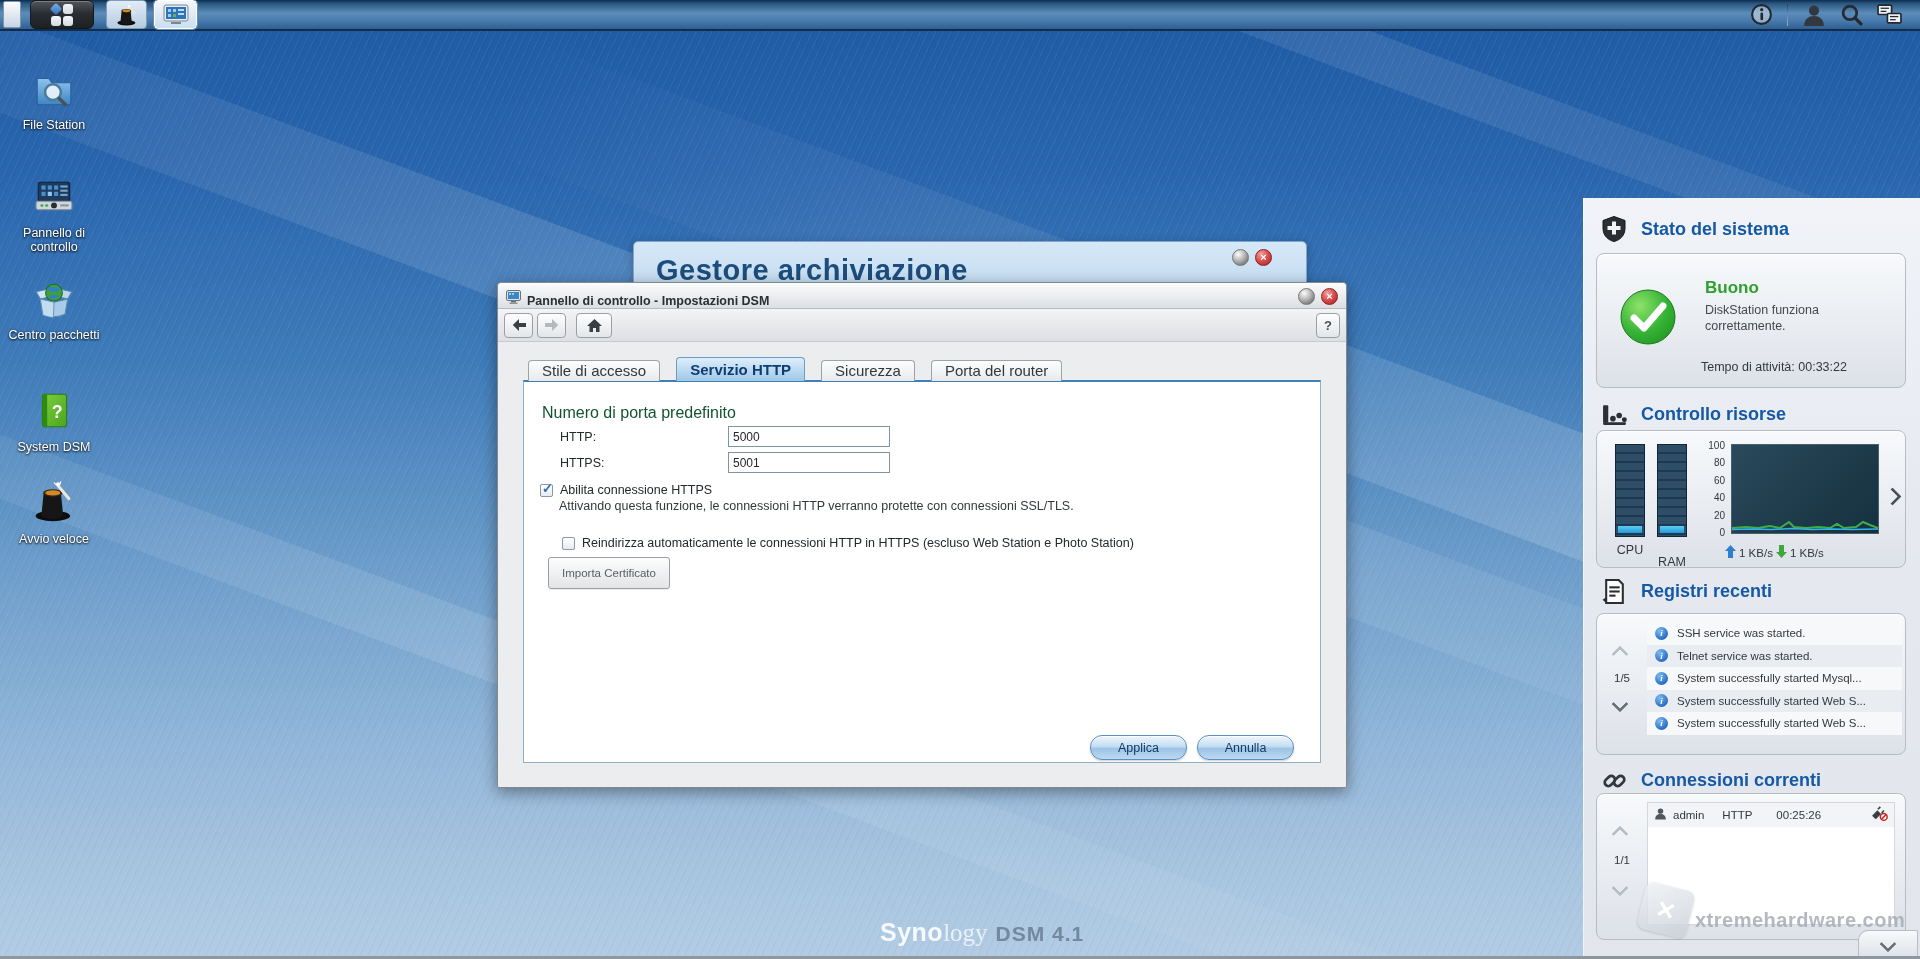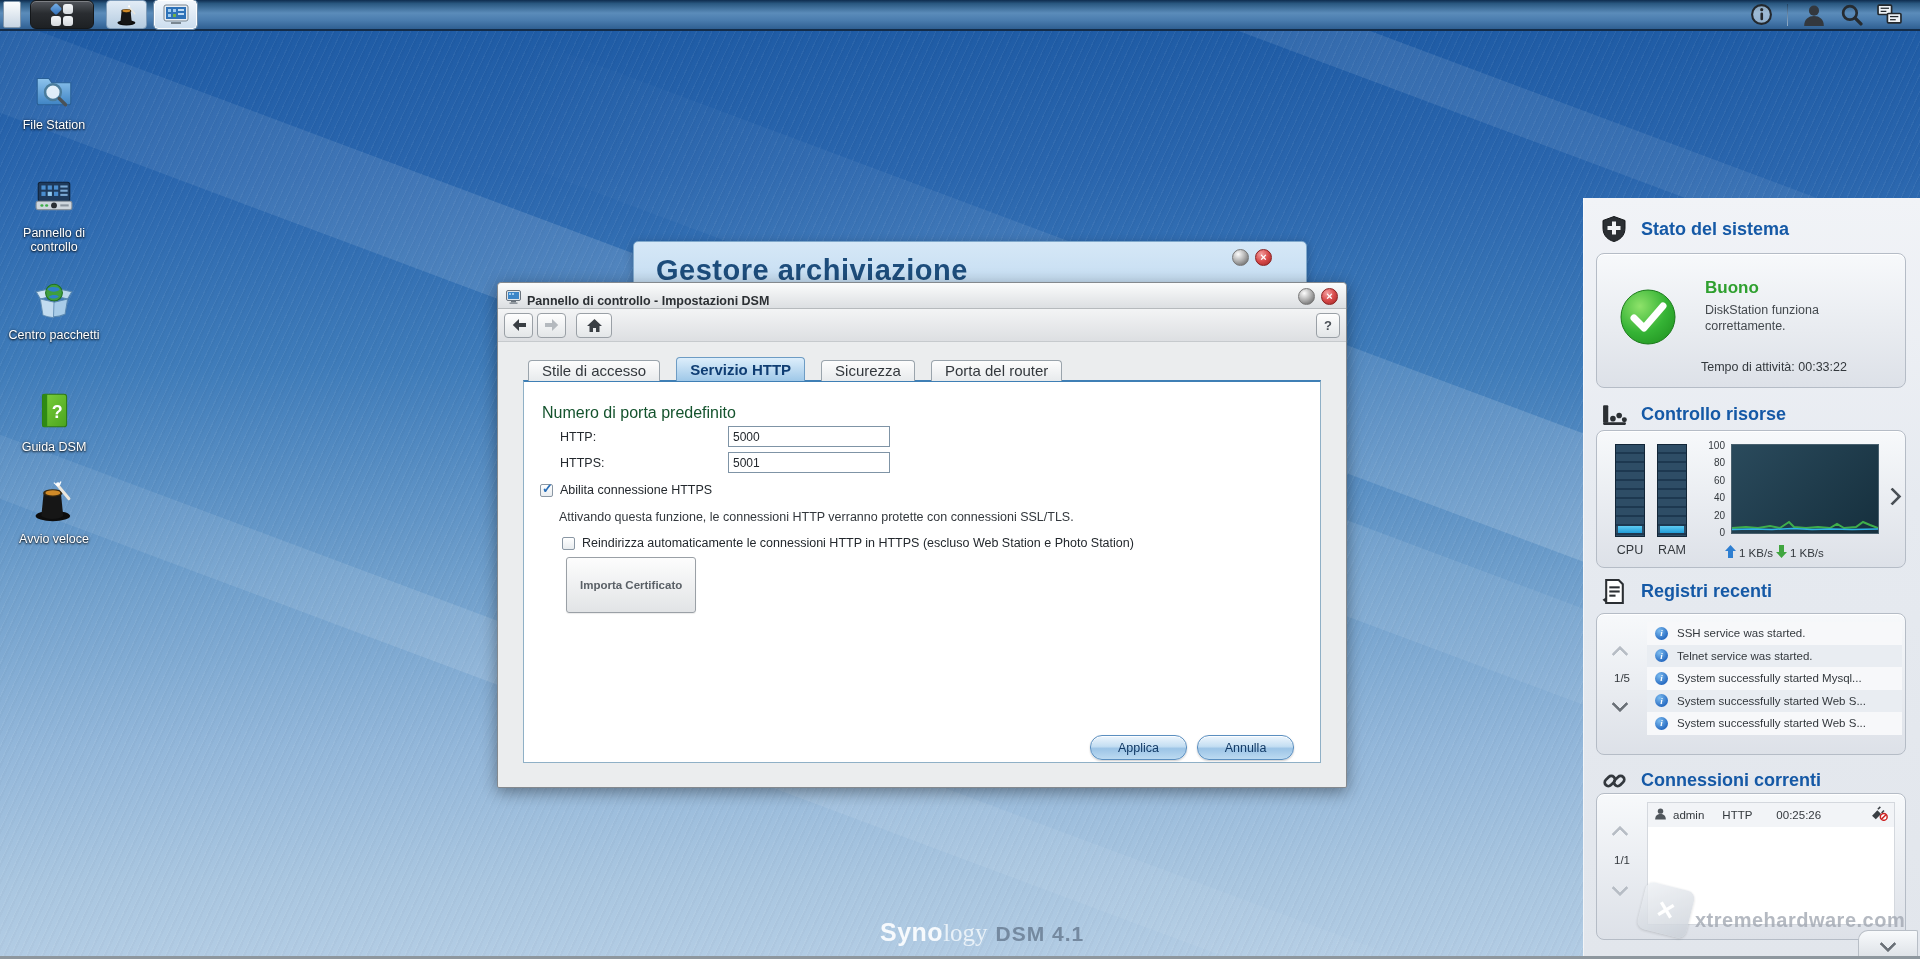--- a/index.html
+++ b/index.html
@@ -93,24 +93,24 @@
   .frow.r1{top:44px;}.frow.r2{top:70px;}
   .flabel{width:168px;font-size:12.5px;color:#23282d;}
   .finput{width:152px;height:19px;border:1px solid #7f94a6;font-size:12px;color:#23282d;padding:0 4px;
     font-family:"Liberation Sans",sans-serif;background:#fff;}
   .cbrow{position:absolute;display:flex;align-items:center;gap:7px;font-size:12.5px;color:#23282d;}
   .cb1{left:16px;top:101px;}
   .cb2{left:38px;top:154px;}
   .cbox{width:13px;height:13px;border:1px solid #8a97a4;border-radius:2px;box-sizing:border-box;
     background:linear-gradient(180deg,#fff,#e8ecef);position:relative;}
   .cbox .mark{position:absolute;left:1px;top:-3px;font-size:13px;font-weight:bold;color:#2a6fb8;line-height:13px;}
-  .note{position:absolute;left:35px;top:128px;font-size:12.5px;color:#33383d;}
-  .import-btn{position:absolute;left:42px;top:175px;height:22px;padding:16px 13px;border:1px solid #9aa0a6;border-radius:3px;
+  .note{position:absolute;left:35px;top:117px;font-size:12.5px;color:#33383d;}
+  .import-btn{position:absolute;left:24px;top:175px;height:22px;padding:4px 13px;border:1px solid #9aa0a6;border-radius:3px;
     background:linear-gradient(180deg,#fdfdfd,#e2e4e6);font-size:11.5px;color:#5a6066;
-    display:flex;align-items:center;box-shadow:0 1px 1px rgba(0,0,0,.08);font-weight:bold;}
+    display:flex;align-items:center;box-shadow:0 1px 1px rgba(0,0,0,.08);}
   .pill-btn{position:absolute;top:353px;width:95px;height:23px;border:1px solid #5b8fc0;border-radius:12px;
     background:linear-gradient(180deg,#eef6fd 0%,#c4def2 45%,#9cc4e6 55%,#bcdaf1 100%);
     font-size:12.5px;color:#123a66;display:flex;align-items:center;justify-content:center;
     box-shadow:inset 0 1px 0 rgba(255,255,255,.8),0 1px 2px rgba(0,0,0,.2);}
   .apply{left:566px;}.cancel{left:673px;}
 
   
   .wpanel{position:absolute;left:1583px;top:198px;right:0;bottom:0;z-index:9;
     background:linear-gradient(180deg,#f1f3f7 0%,#e6eaf0 40%,#e2e6ec 100%);
     border-left:1px solid rgba(255,255,255,.55);box-sizing:border-box;}
@@ -129,21 +129,21 @@
   .st-status{position:absolute;left:108px;top:24px;font-size:17px;font-weight:bold;color:#2fa02f;}
   .st-desc{position:absolute;left:108px;top:48px;font-size:12.5px;color:#44494e;width:176px;line-height:1.3;}
   .st-uptime{position:absolute;left:104px;top:106px;font-size:12.5px;color:#33383d;}
 
   
   .meter{position:absolute;top:13px;width:30px;height:93px;border:1px solid #122638;
     background:repeating-linear-gradient(180deg,#2e4d66 0 7px,#1d3850 7px 9px);box-sizing:border-box;}
   .meter .load{position:absolute;left:2px;right:2px;bottom:3px;height:7px;background:linear-gradient(180deg,#5ecbf2,#1f9cd8);}
   .m-cpu{left:18px;}.m-ram{left:60px;}
   .meter-lbl{position:absolute;top:112px;width:30px;text-align:center;font-size:12.5px;color:#33383d;}
-  .l-cpu{left:18px;}.l-ram{left:60px;}
+  .l-cpu{left:18px;}.l-ram{left:60px;margin-top:12px;}
   .yticks{position:absolute;left:96px;top:9px;height:98px;width:32px;display:flex;flex-direction:column;
     justify-content:space-between;align-items:flex-end;font-size:10px;color:#33383d;}
   .netchart{position:absolute;left:134px;top:13px;width:148px;height:90px;border:1px solid #48606e;
     background:linear-gradient(135deg,#2a4a5c 0%,#16303e 100%);box-sizing:border-box;}
   .res-arrow{position:absolute;right:6px;top:58px;}
   .chev{display:inline-block;width:9px;height:9px;border-left:3px solid #8c939c;border-bottom:3px solid #8c939c;border-radius:1px;}
   .chev.up{transform:rotate(135deg);}
   .chev.down{transform:rotate(-45deg);border-color:#6a7077;}
   .chev.right{transform:rotate(-135deg);border-color:#4a5056;width:10px;height:10px;}
   .chev.dim{border-color:#b7bdc5;}
@@ -335,21 +335,21 @@
               <linearGradient id="bookg" x1="0" y1="0" x2="1" y2="1">
             <stop offset="0" stop-color="#7cd03c"></stop>
                 <stop offset="1" stop-color="#4aa41e"></stop>
               </linearGradient>
             </defs>
           <rect x="9" y="4" width="23" height="31" rx="2.5" fill="url(#bookg)" stroke="#2f7a12"></rect>
           <rect x="9" y="4" width="4.5" height="31" fill="#2f8a14"></rect>
           <text x="23" y="26.5" font-size="17" font-weight="bold" fill="#ffffff" text-anchor="middle" font-family="Liberation Sans, sans-serif">?</text>
         </svg>
       </span>
-      <div class="lbl">Guida DSM</div>
+      <div class="lbl">System DSM</div>
     </div>
     <div class="dicon di-5">
       <span class="ic">
         <svg width="46" height="46" viewBox="0 0 40 40">
           <ellipse cx="19" cy="33" rx="15" ry="4.5" fill="#0d0d0d"></ellipse>
           <path d="M11,13 l-2,20 c5,3.5 15,3.5 19,0 l-2,-20 z" fill="#161616"></path>
           <ellipse cx="19" cy="13" rx="8.5" ry="3.2" fill="#3a2a10"></ellipse>
           <ellipse cx="19" cy="13" rx="6.5" ry="2.3" fill="#d08a28"></ellipse>
           <line x1="23" y1="6" x2="33" y2="18" stroke="#ece8de" stroke-width="2.6" stroke-linecap="round"></line>
           <circle cx="23.5" cy="5.5" r="1.8" fill="#fff"></circle>

